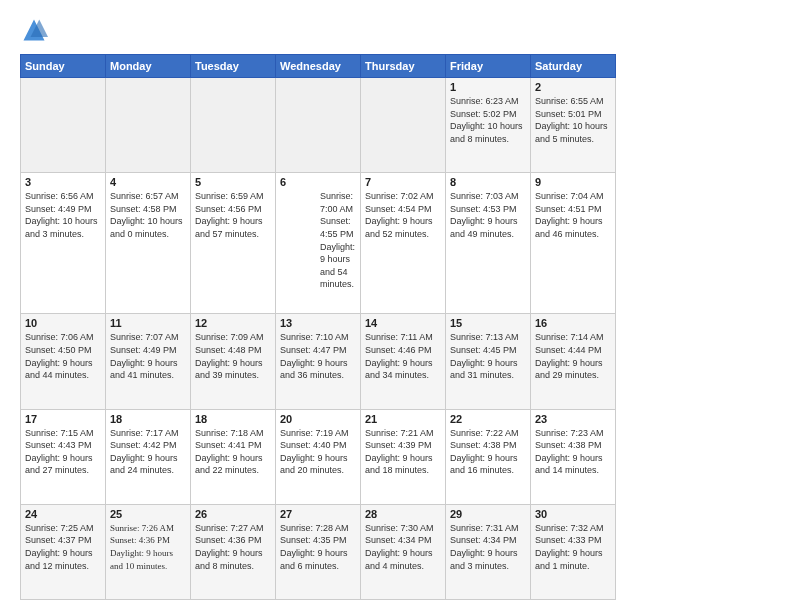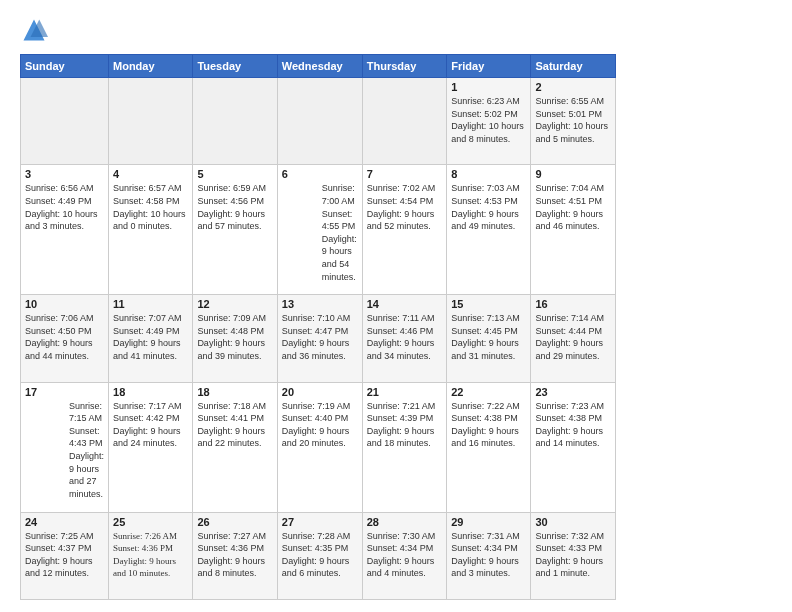--- a/index.html
+++ b/index.html
@@ -249,21 +249,21 @@
             <td>
               <span class="day-number">16</span>
               <div class="day-info" style="white-space: pre-line;">Sunrise: 7:14 AM
 Sunset: 4:44 PM
 Daylight: 9 hours and 29 minutes.</div>
             </td>
           </tr>
           <tr>
             <td>
               <span class="day-number">17</span>
-              <div class="day-info" style="white-space: pre-line; margin-left: 44px;">Sunrise: 7:15 AM
+              <div class="day-info" style="white-space: pre-line;">Sunrise: 7:15 AM
 Sunset: 4:43 PM
 Daylight: 9 hours and 27 minutes.</div>
             </td>
             <td>
               <span class="day-number">18</span>
               <div class="day-info" style="white-space: pre-line;">Sunrise: 7:17 AM
 Sunset: 4:42 PM
 Daylight: 9 hours and 24 minutes.</div>
             </td>
             <td>

